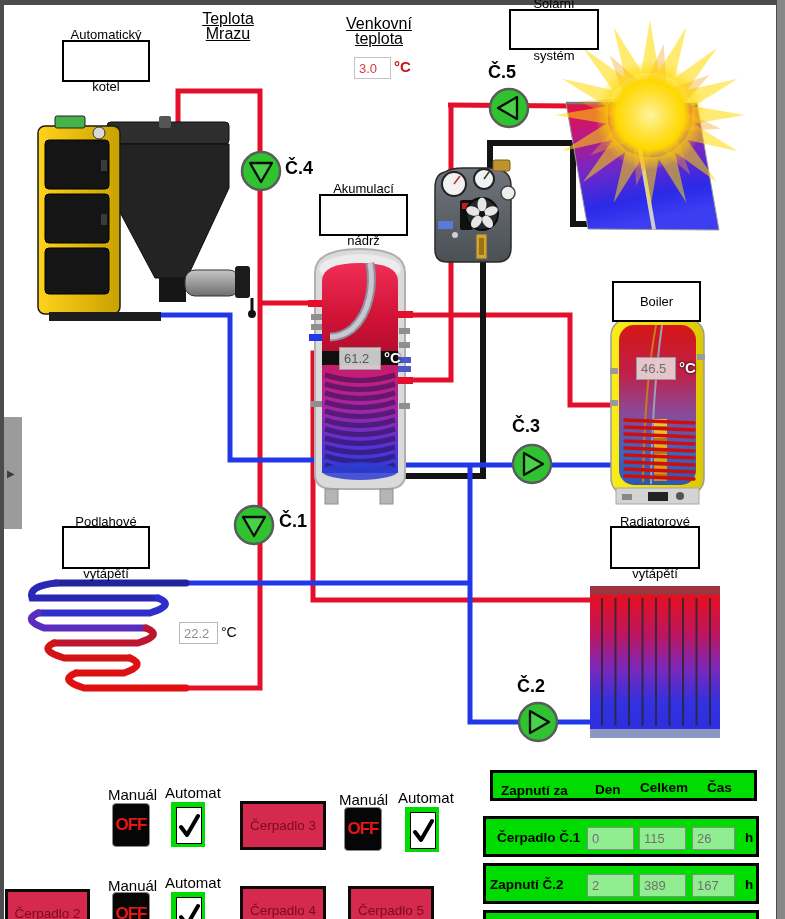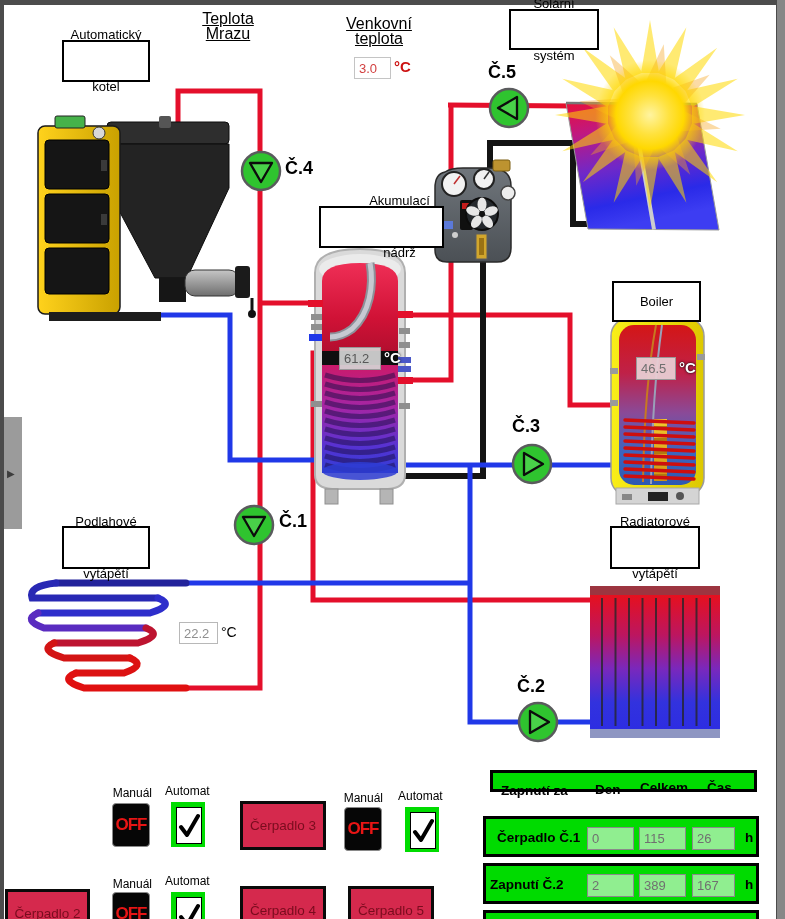--- a/index.html
+++ b/index.html
@@ -17,21 +17,21 @@
   .free-label{position:absolute;text-align:center;font-size:16px;line-height:15px;color:#000;text-decoration:underline;}
   .pump-label{position:absolute;font-size:18px;font-weight:bold;color:#000;}
   .sensor-box{position:absolute;border:1px solid #999;font-size:13px;display:flex;align-items:center;
               padding-left:4px;box-sizing:border-box;}
   .unit{position:absolute;font-size:14px;font-weight:bold;}
   .unit-white{color:#fff;text-shadow:0 0 3px rgba(0,0,0,.9),0 0 1px #000;font-size:15px;}
   .unit-red{color:#cc1111;font-size:15px;}
   .unit-black{color:#000;font-weight:normal;}
   .pump-btn{position:absolute;background:#d5294d;border:3px solid #0a0a0a;color:#7a0c1e;font-size:13.5px;
             display:flex;align-items:center;justify-content:center;cursor:pointer;box-sizing:border-box;}
-  .ctl-label{position:absolute;font-size:12px;color:#000;width:44px;text-align:right;}
+  .ctl-label{position:absolute;font-size:15px;color:#000;width:44px;text-align:left;}
   .off-btn{position:absolute;width:36px;height:42px;background:#060606;border:1px solid #8a8a8a;border-radius:4px;
            color:#e81515;font-weight:bold;font-size:17px;display:flex;align-items:center;justify-content:center;
            cursor:pointer;letter-spacing:-1px;}
   .check-btn{position:absolute;width:34px;height:45px;background:#00dc00;padding:5px;box-sizing:border-box;cursor:pointer;}
   .check-inner{width:100%;height:100%;background:#fff;border:1px solid #000;display:flex;align-items:center;justify-content:center;}
   .tbl-box{position:absolute;background:#00db00;border:3px solid #000;box-sizing:border-box;}
   .tbl-text{position:absolute;font-weight:bold;font-size:13.5px;color:#000;white-space:nowrap;}
   .val-box{position:absolute;background:#90ee90;border:1px solid #8a8a8a;color:#707070;font-size:13px;
            display:flex;align-items:center;padding-left:4px;box-sizing:border-box;}
 </style>
@@ -333,21 +333,21 @@
   </div>
 
   <div class="eq-label" style="left:62px;top:40px;width:84px;height:38px;">
     <span>Automatický</span>
     <span>kotel</span>
   </div>
   <div class="eq-label" style="left:509px;top:9px;width:86px;height:37px;">
     <span>Solární</span>
     <span>systém</span>
   </div>
-  <div class="eq-label" style="left:319px;top:206px;width:85px;height:38px;padding-left:36px;">
+  <div class="eq-label" style="left:319px;top:194px;width:85px;height:38px;">
     <span>Akumulací</span>
     <span>nádrž</span>
   </div>
   <div class="eq-label" style="left:612px;top:281px;width:85px;height:37px;">
     <span>Boiler</span>
   </div>
   <div class="eq-label" style="left:62px;top:526px;width:84px;height:39px;">
     <span>Podlahové</span>
     <span>vytápětí</span>
   </div>
@@ -421,21 +421,21 @@
   <div class="check-btn" style="left:171px;top:892px;">
     <div class="check-inner">
       <svg width="22" height="26" viewBox="0 0 22 26">
           <path d="M3 14 L9 22 L20 3" fill="none" stroke="#000" stroke-width="4" stroke-linecap="round" stroke-linejoin="round"></path>
         </svg>
     </div>
   </div>
   <div class="pump-btn" style="left:240px;top:886px;width:86px;height:49px;">Čerpadlo 4</div>
   <div class="pump-btn" style="left:348px;top:886px;width:86px;height:49px;">Čerpadlo 5</div>
 
-  <div class="tbl-box" style="left:490px;top:770px;width:267px;height:22px;">
+  <div class="tbl-box" style="left:490px;top:770px;width:267px;height:31px;">
     <span class="tbl-text" style="left:8px;top:10px;">Zapnutí za</span>
     <span class="tbl-text" style="left:102px;top:9px;">Den</span>
     <span class="tbl-text" style="left:147px;top:7px;">Celkem</span>
     <span class="tbl-text" style="left:214px;top:7px;">Čas</span>
   </div>
 
   <div class="tbl-box" style="left:483px;top:816px;width:276px;height:41px;">
     <span class="tbl-text" style="left:11px;top:11px;">Čerpadlo Č.1</span>
     <div class="val-box" style="left:101px;top:8px;width:47px;height:23px;">
       <span>0</span>

